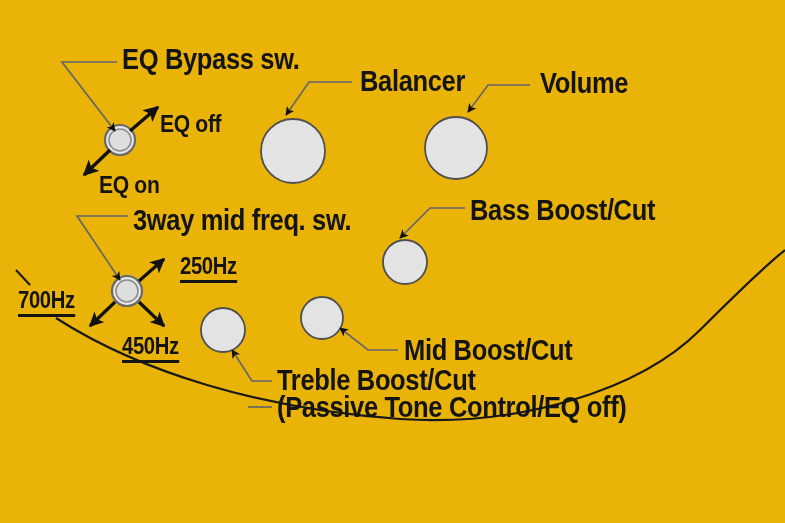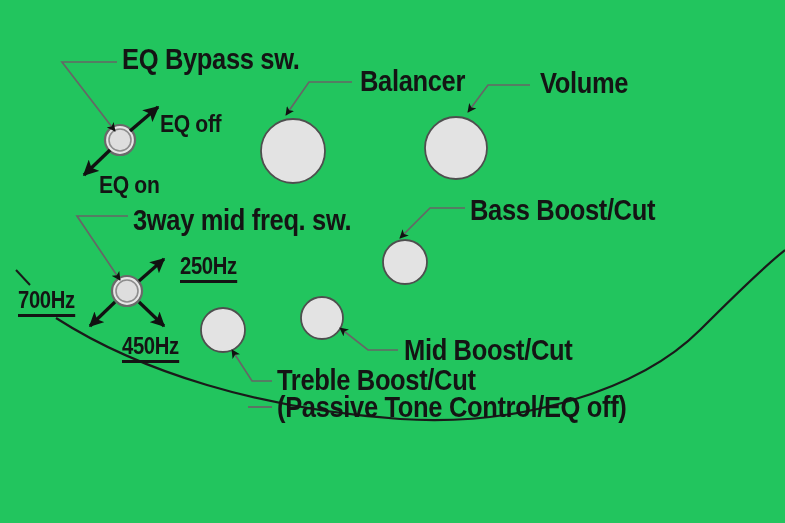--- a/index.html
+++ b/index.html
@@ -4,21 +4,21 @@
 <style>
   html, body {
     margin: 0;
     padding: 0;
     background: #ffffff;
   }
   #stage {
     position: relative;
     width: 785px;
     height: 523px;
-    background: #22c55e;
+    background: #eab308;
     overflow: hidden;
     font-family: "Liberation Sans", sans-serif;
   }
   #diagram-svg {
     position: absolute;
     left: 0;
     top: 0;
     width: 785px;
     height: 523px;
   }

